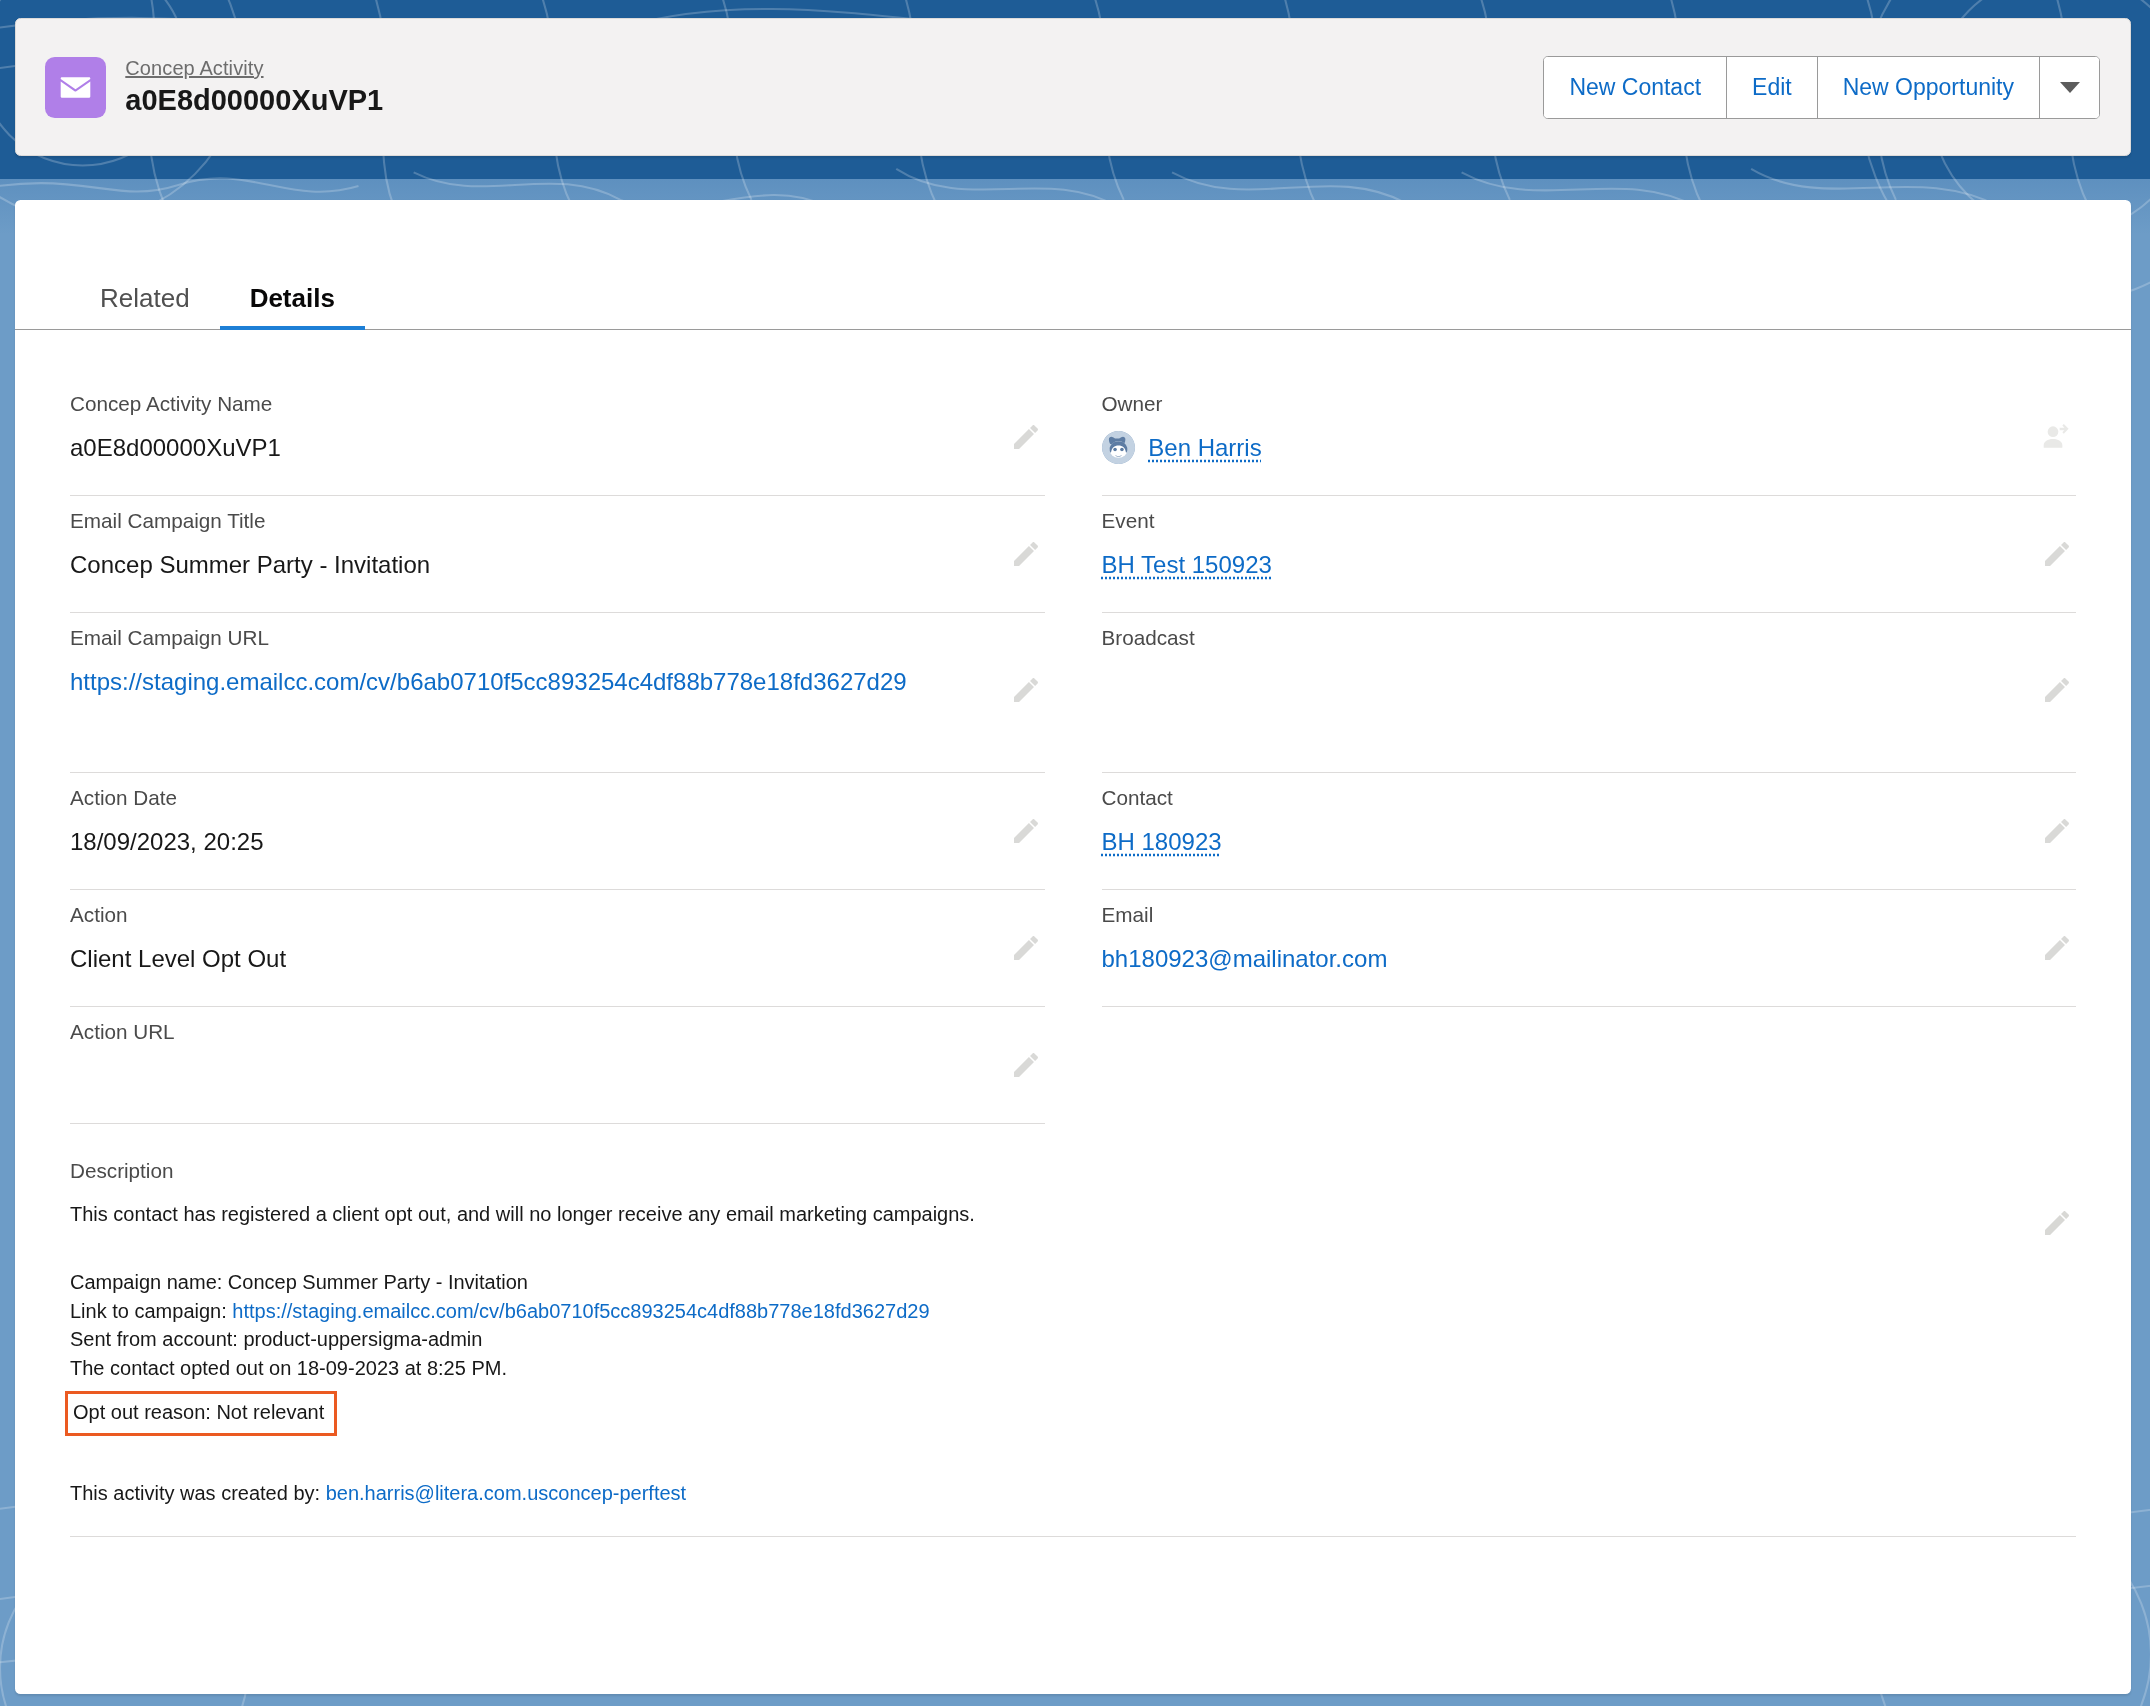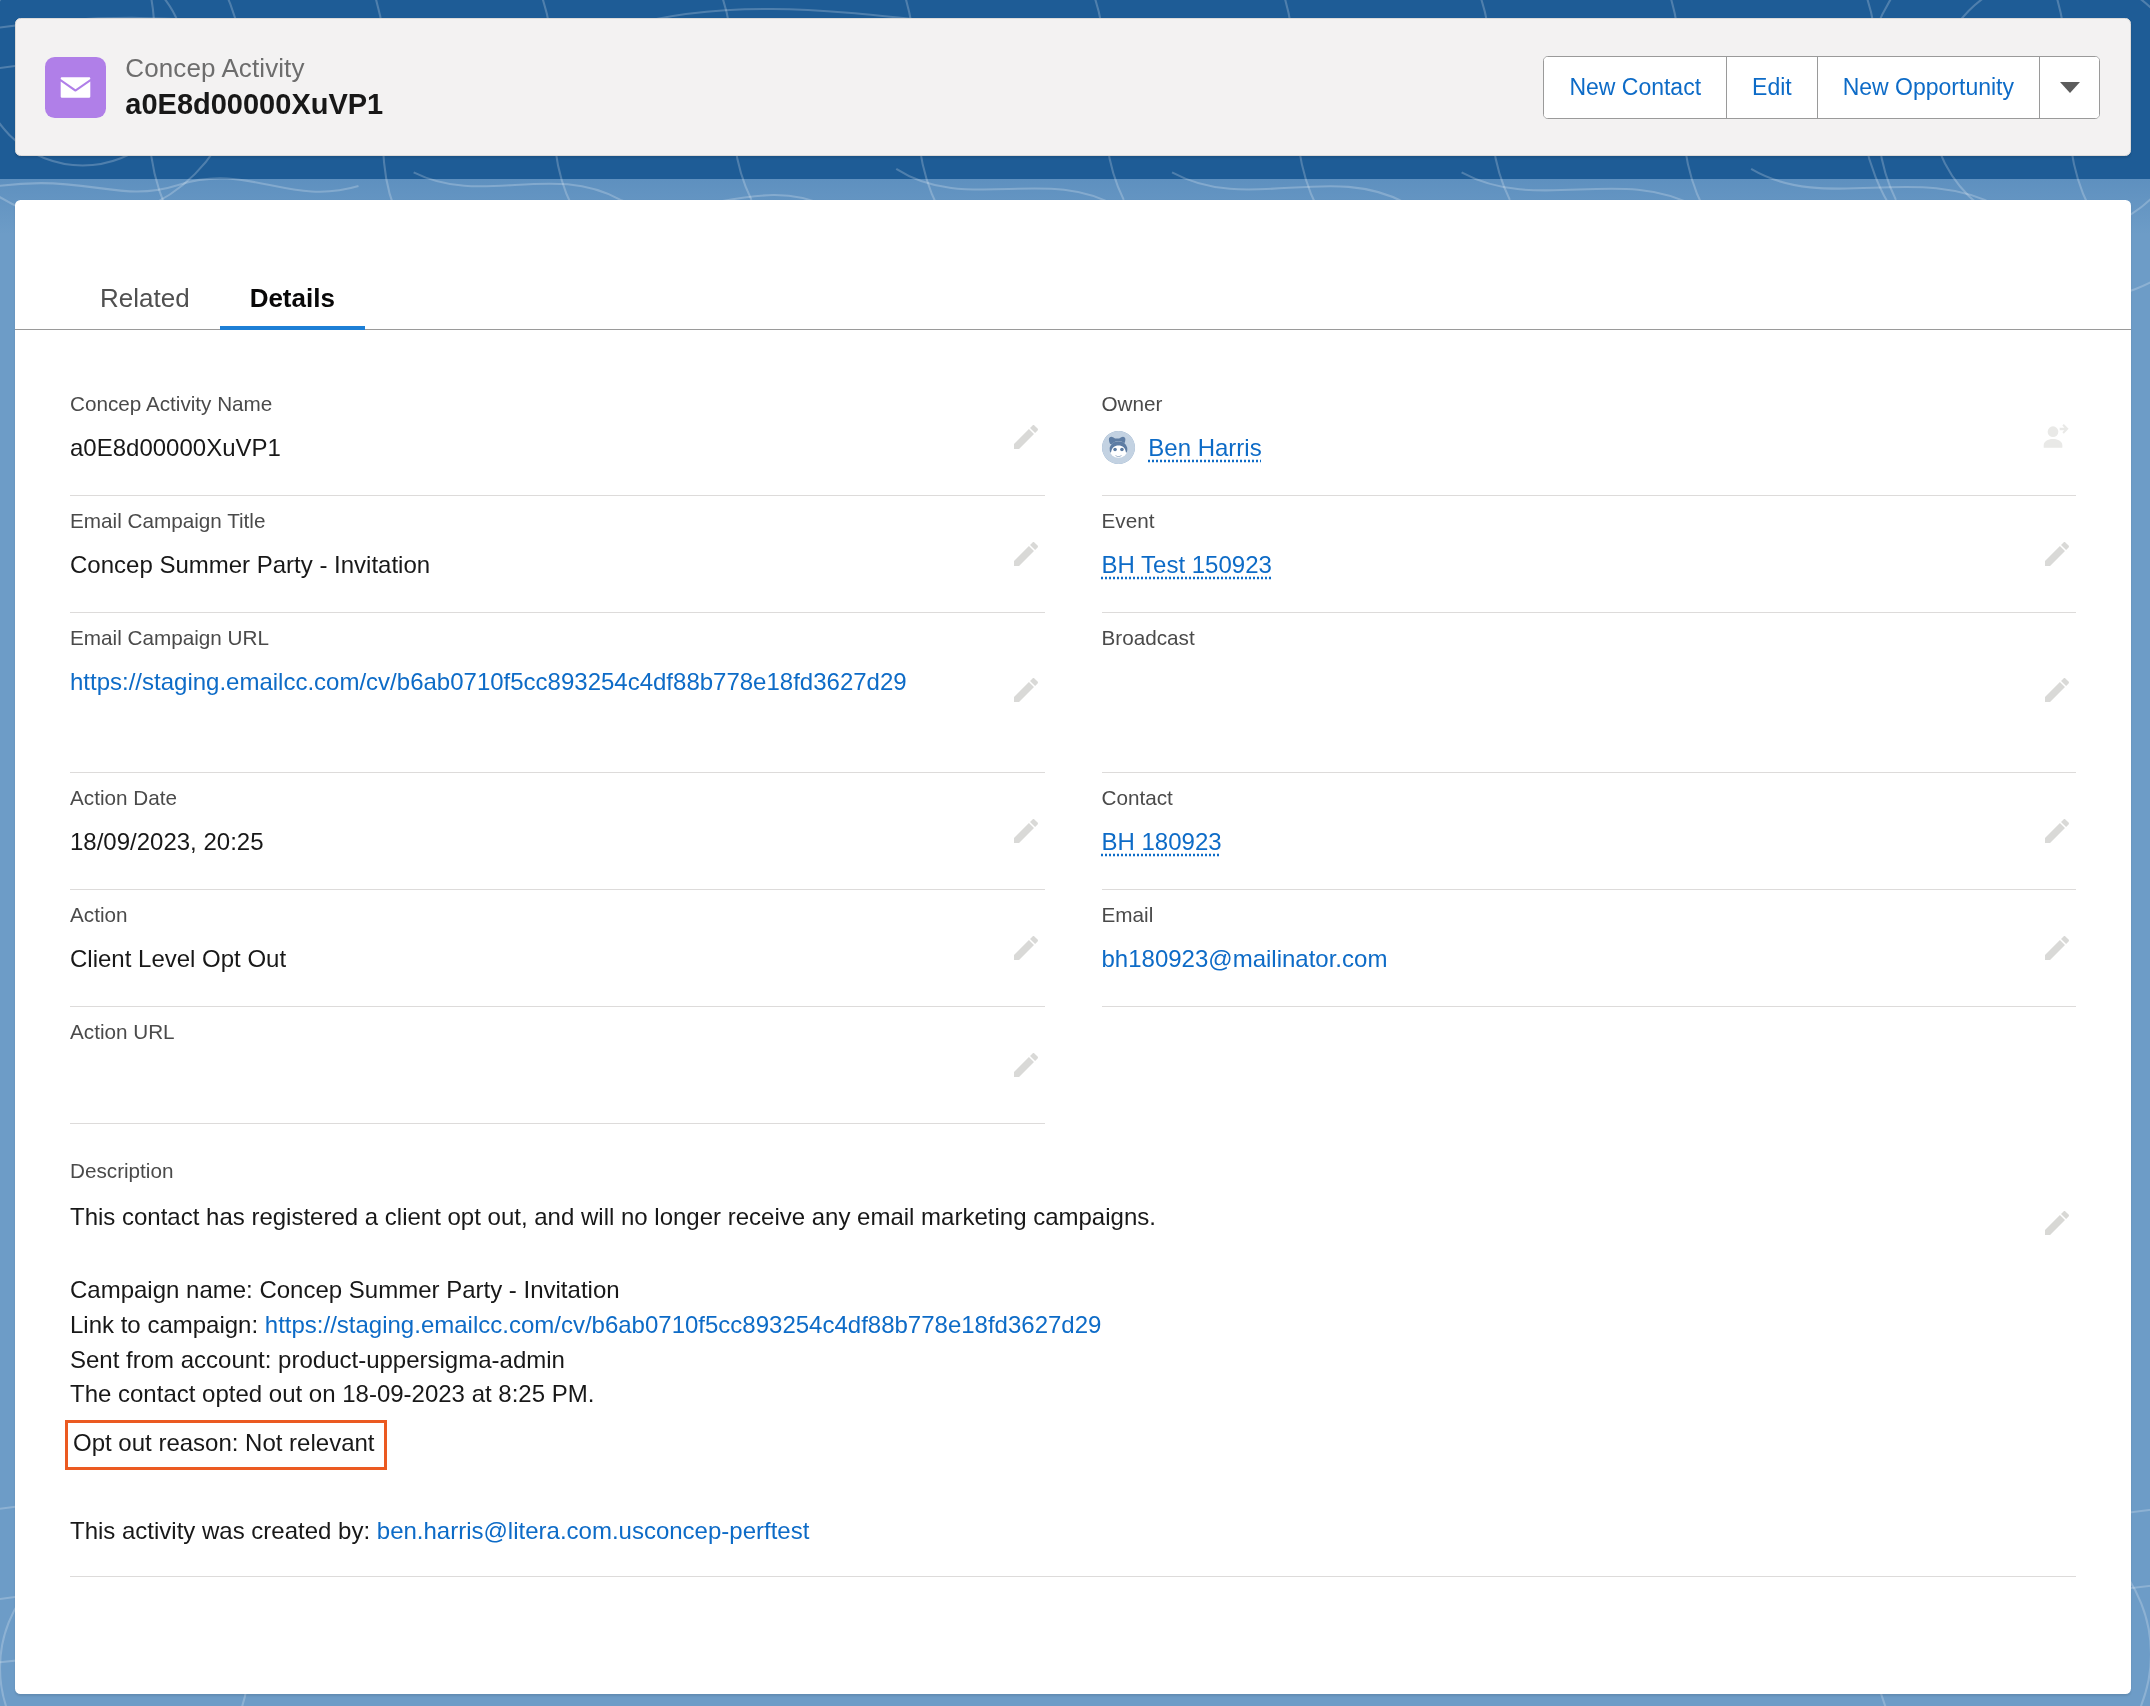--- a/index.html
+++ b/index.html
@@ -53,24 +53,25 @@
     background: #b07fe8;
     flex: 0 0 auto;
     display: flex;
     align-items: center;
     justify-content: center;
   }
   #record-icon svg { width: 37px; height: 37px; display: block; }
 
   #title-block { margin-left: 19.3px; flex: 1 1 auto; }
   .record-type {
-    font-size: 26px;
+    font-size: 20px;
     color: #6d6d6d;
     letter-spacing: 0.1px;
     line-height: 1.25;
+    text-decoration: underline;
   }
   .record-name {
     font-size: 29px;
     font-weight: bold;
     color: #181818;
     line-height: 1.25;
     margin-top: 1.4px;
   }
 
   
@@ -227,21 +228,21 @@
   }
   .avatar svg { width: 33px; height: 33px; display:block; }
 
   
   #description-block {
     padding: 34px 83px 0 55px;
     position: relative;
   }
   #description-block .field-label { margin-bottom: 15px; }
   .desc-line {
-    font-size: 24px;
+    font-size: 20px;
     color: #181818;
     line-height: 1.44;
   }
   .desc-spacer { height: 39px; }
   #desc-pencil {
     position: absolute;
     right: 58px;
     top: 83px;
     width: 32px; height: 32px;
     cursor: pointer;

